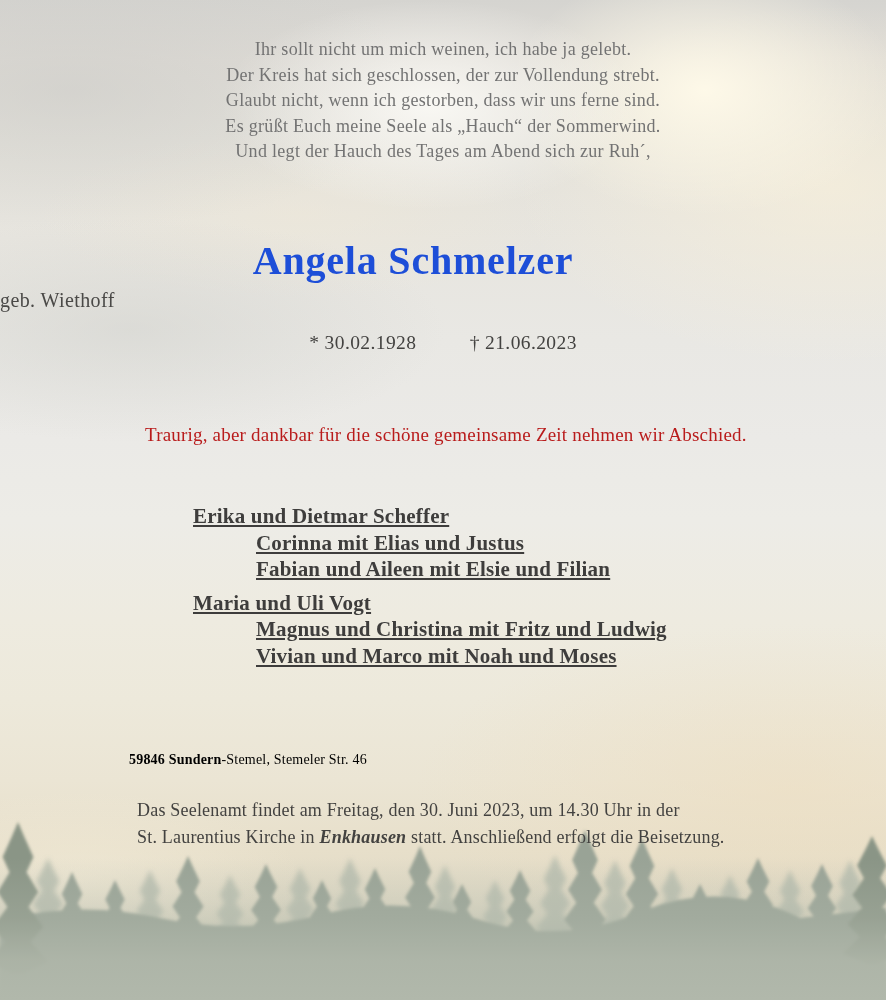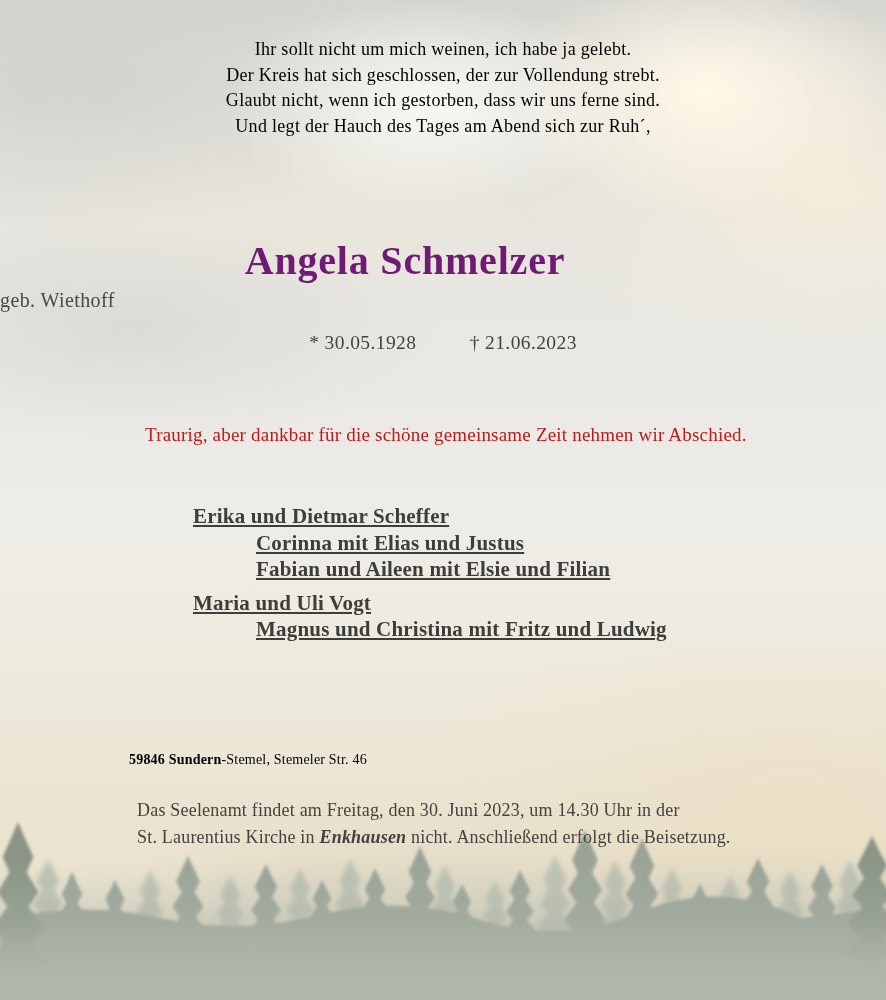--- a/index.html
+++ b/index.html
@@ -40,25 +40,25 @@
       rgba(178,185,172,0) 0%,
       rgba(178,185,172,0.35) 42%,
       rgba(177,184,171,0.85) 72%,
       #b1b8ab 100%);
   }
 
   
   .txt{position:absolute;color:#454442;}
   .poem{
     top:37px;left:0;width:886px;text-align:center;
-    font-size:18px;line-height:25.6px;letter-spacing:0.3px;color:#000000;
+    font-size:18px;line-height:25.6px;letter-spacing:0.3px;color:#737373;
   }
   .name{
-    top:237px;left:0;width:810px;text-align:center;
-    font-size:40px;font-weight:700;letter-spacing:0.8px;color:#701a75;
+    top:237px;left:8px;width:810px;text-align:center;
+    font-size:40px;font-weight:700;letter-spacing:0.8px;color:#1d4ed8;
   }
   .maiden{
     top:289px;left:0;width:886px;text-align:left;
     font-size:20px;color:#4a4947;letter-spacing:0.4px;
   }
   .dates{
     top:332px;left:0;width:886px;text-align:center;
     font-size:19.5px;color:#434240;letter-spacing:0.4px;
   }
   .dates .birth{margin-right:24px;}
@@ -128,43 +128,45 @@
         <path d="M18.0,822.0L11.5,837.2L2.6,857.0L9.5,872.2L-2.3,891.9L7.4,907.1L-7.1,926.9L5.4,942.1L-12.0,961.8L13.8,974.0L22.2,974.0L48.0,961.8L30.6,942.1L43.1,926.9L28.6,907.1L38.3,891.9L26.5,872.2L33.4,857.0L24.5,837.2Z"></path>
         <path d="M872.0,836.0L865.8,848.8L857.1,865.4L863.8,878.2L852.4,894.9L861.8,907.7L847.7,924.3L859.8,937.1L843.0,953.8L867.9,964.0L876.1,964.0L901.0,953.8L884.2,937.1L896.3,924.3L882.2,907.7L891.6,894.9L880.2,878.2L886.9,865.4L878.2,848.8Z"></path>
       </g>
     </svg>
   <div class="mist"></div>
 
   <div class="txt poem">
     <div>Ihr sollt nicht um mich weinen, ich habe ja gelebt.</div>
     <div>Der Kreis hat sich geschlossen, der zur Vollendung strebt.</div>
     <div>Glaubt nicht, wenn ich gestorben, dass wir uns ferne sind.</div>
+    <div>Es grüßt Euch meine Seele als „Hauch“ der Sommerwind.</div>
     <div>Und legt der Hauch des Tages am Abend sich zur Ruh´,</div>
   </div>
 
   <div class="txt name">Angela Schmelzer</div>
   <div class="txt maiden">geb. Wiethoff</div>
 
   <div class="txt dates">
-    <span class="birth">* 30.05.1928</span>
+    <span class="birth">* 30.02.1928</span>
     <span class="death">† 21.06.2023</span>
   </div>
 
   <div class="txt farewell">Traurig, aber dankbar für die schöne gemeinsame Zeit nehmen wir Abschied.</div>
 
   <div class="txt mourners">
     <div>Erika und Dietmar Scheffer</div>
     <div class="indent">Corinna mit Elias und Justus</div>
     <div class="indent">Fabian und Aileen mit Elsie und Filian</div>
     <div class="gap">Maria und Uli Vogt</div>
     <div class="indent">Magnus und Christina mit Fritz und Ludwig</div>
+    <div class="indent">Vivian und Marco mit Noah und Moses</div>
   </div>
 
   <div class="txt address">
     <span class="b">59846 Sundern</span><span>-Stemel, Stemeler Str. 46</span>
   </div>
 
   <div class="txt service">
     <div>Das Seelenamt findet am Freitag, den 30. Juni 2023, um 14.30 Uhr in der</div>
-    <div><span>St. Laurentius Kirche in </span><span class="b">Enkhausen</span><span> nicht. Anschließend erfolgt die Beisetzung.</span></div>
+    <div><span>St. Laurentius Kirche in </span><span class="b">Enkhausen</span><span> statt. Anschließend erfolgt die Beisetzung.</span></div>
   </div>
 
 </div>
 
 </body></html>

